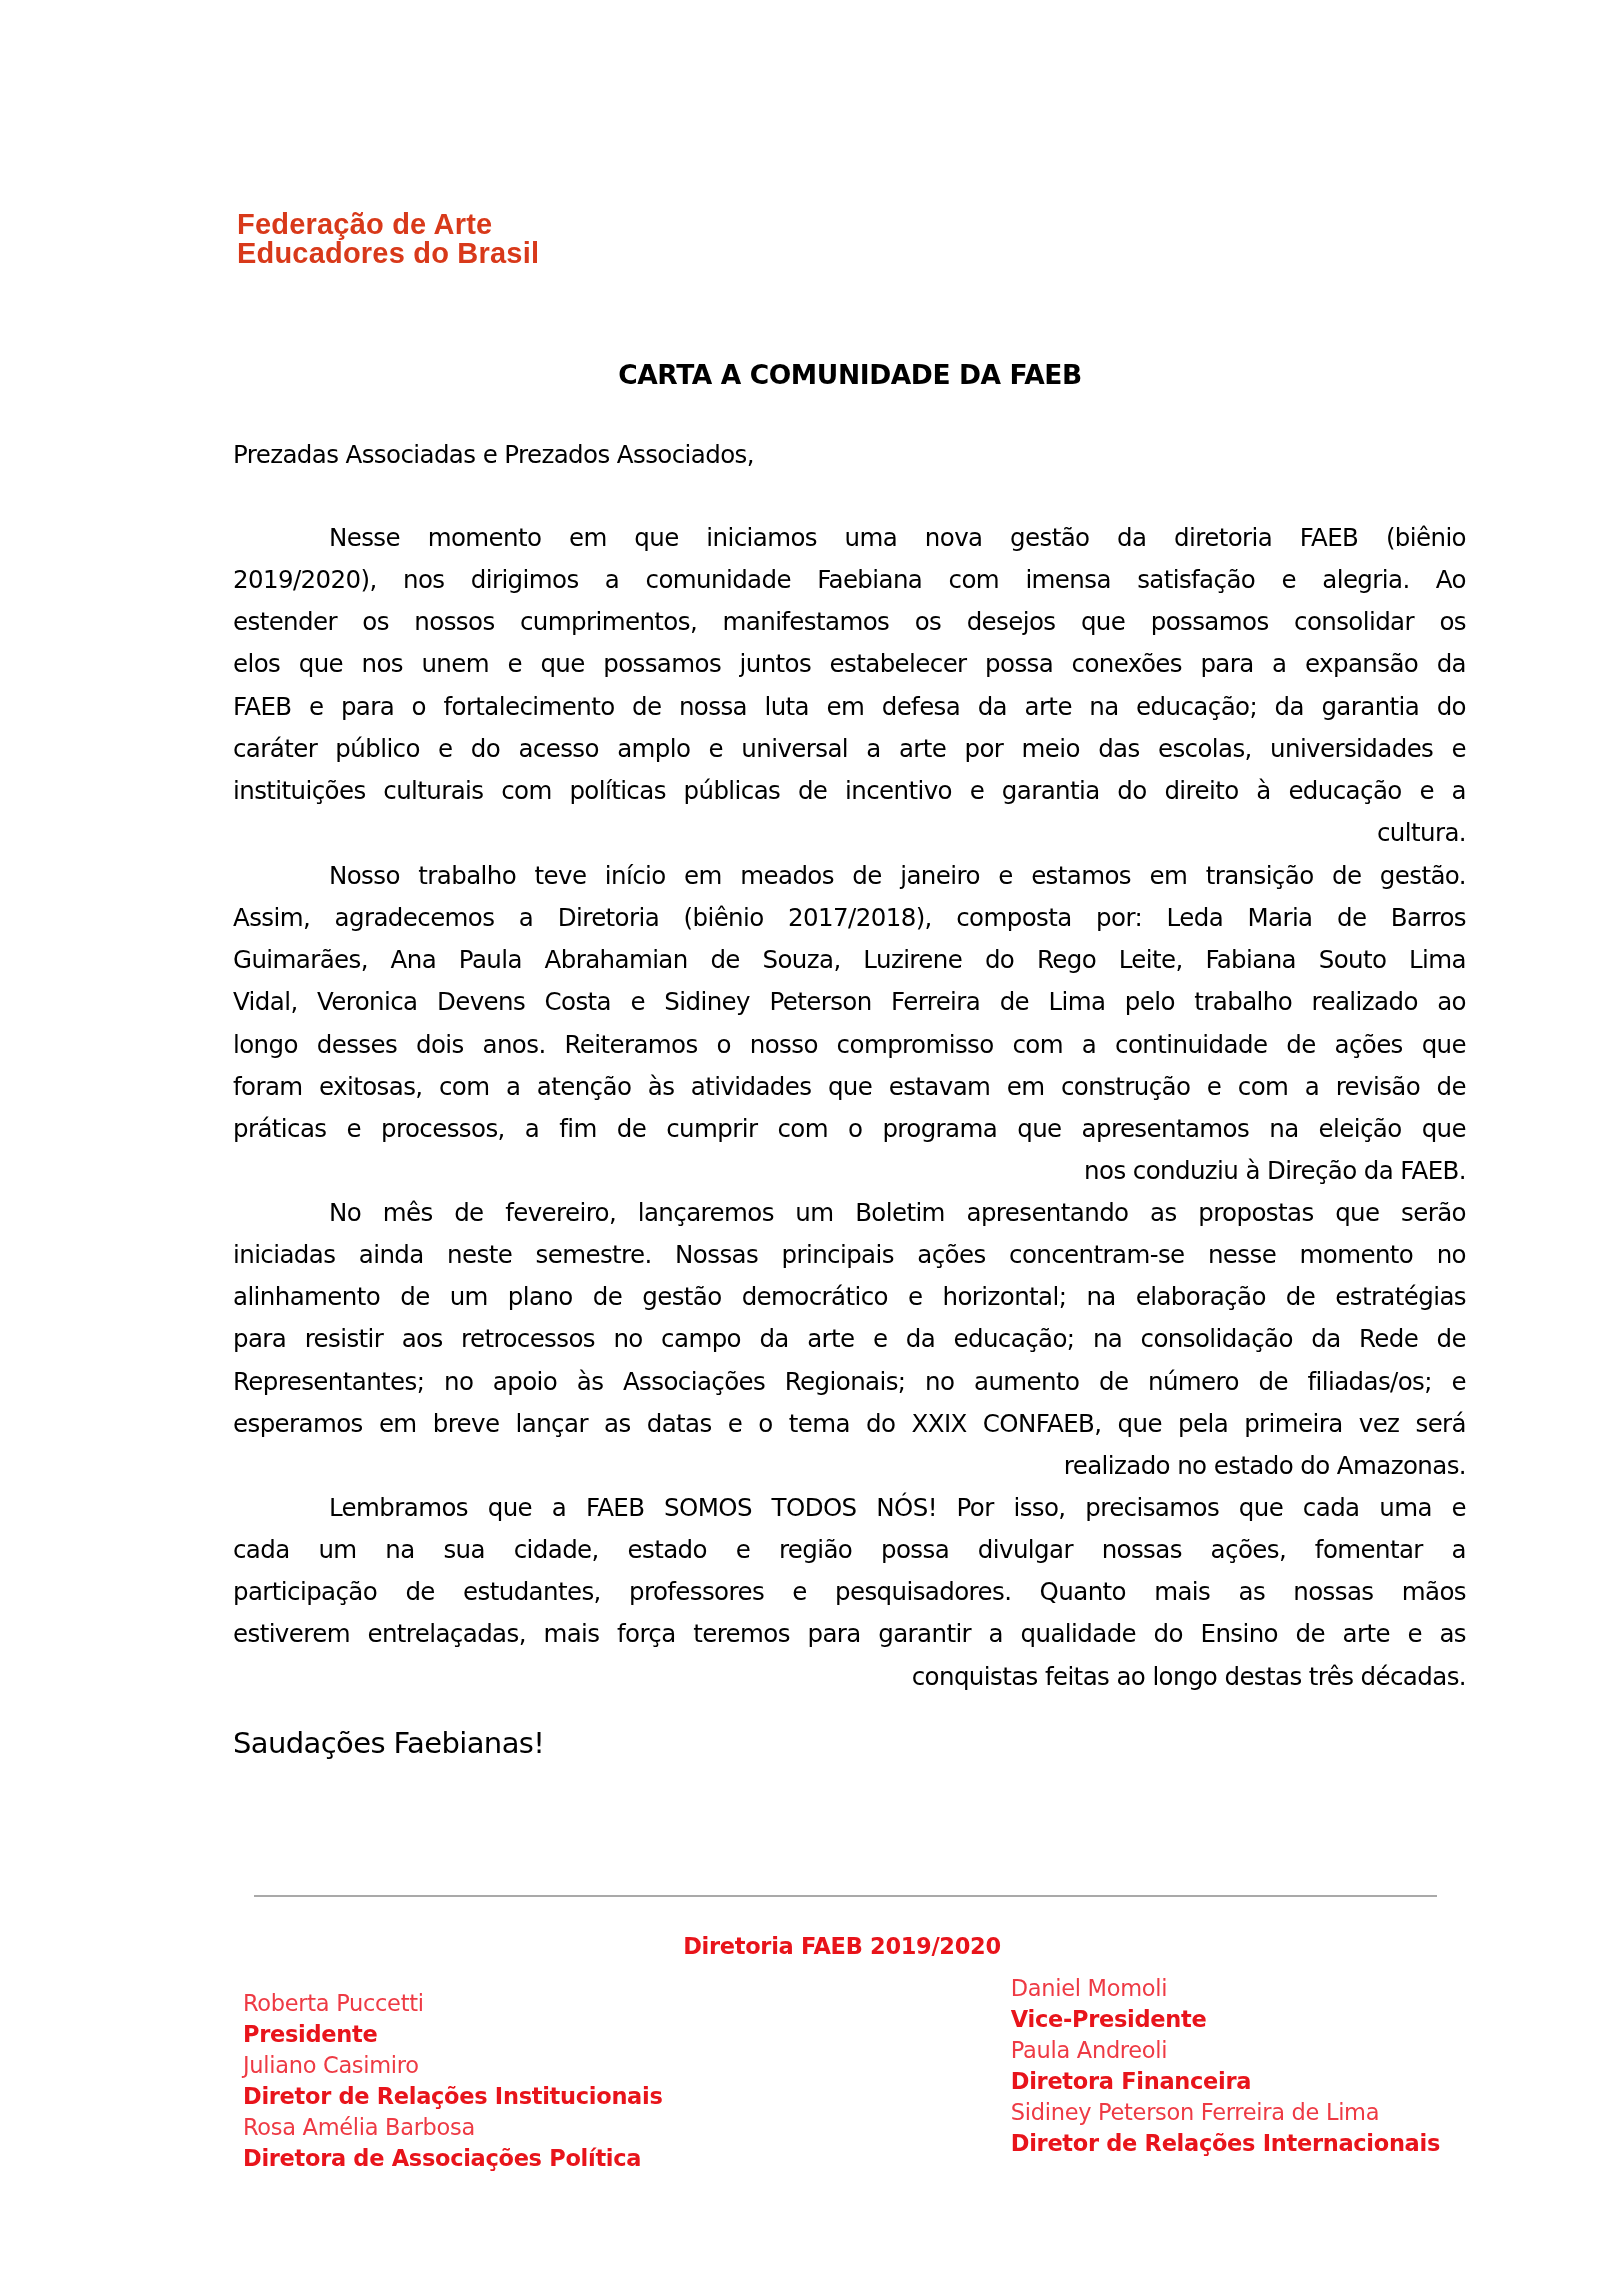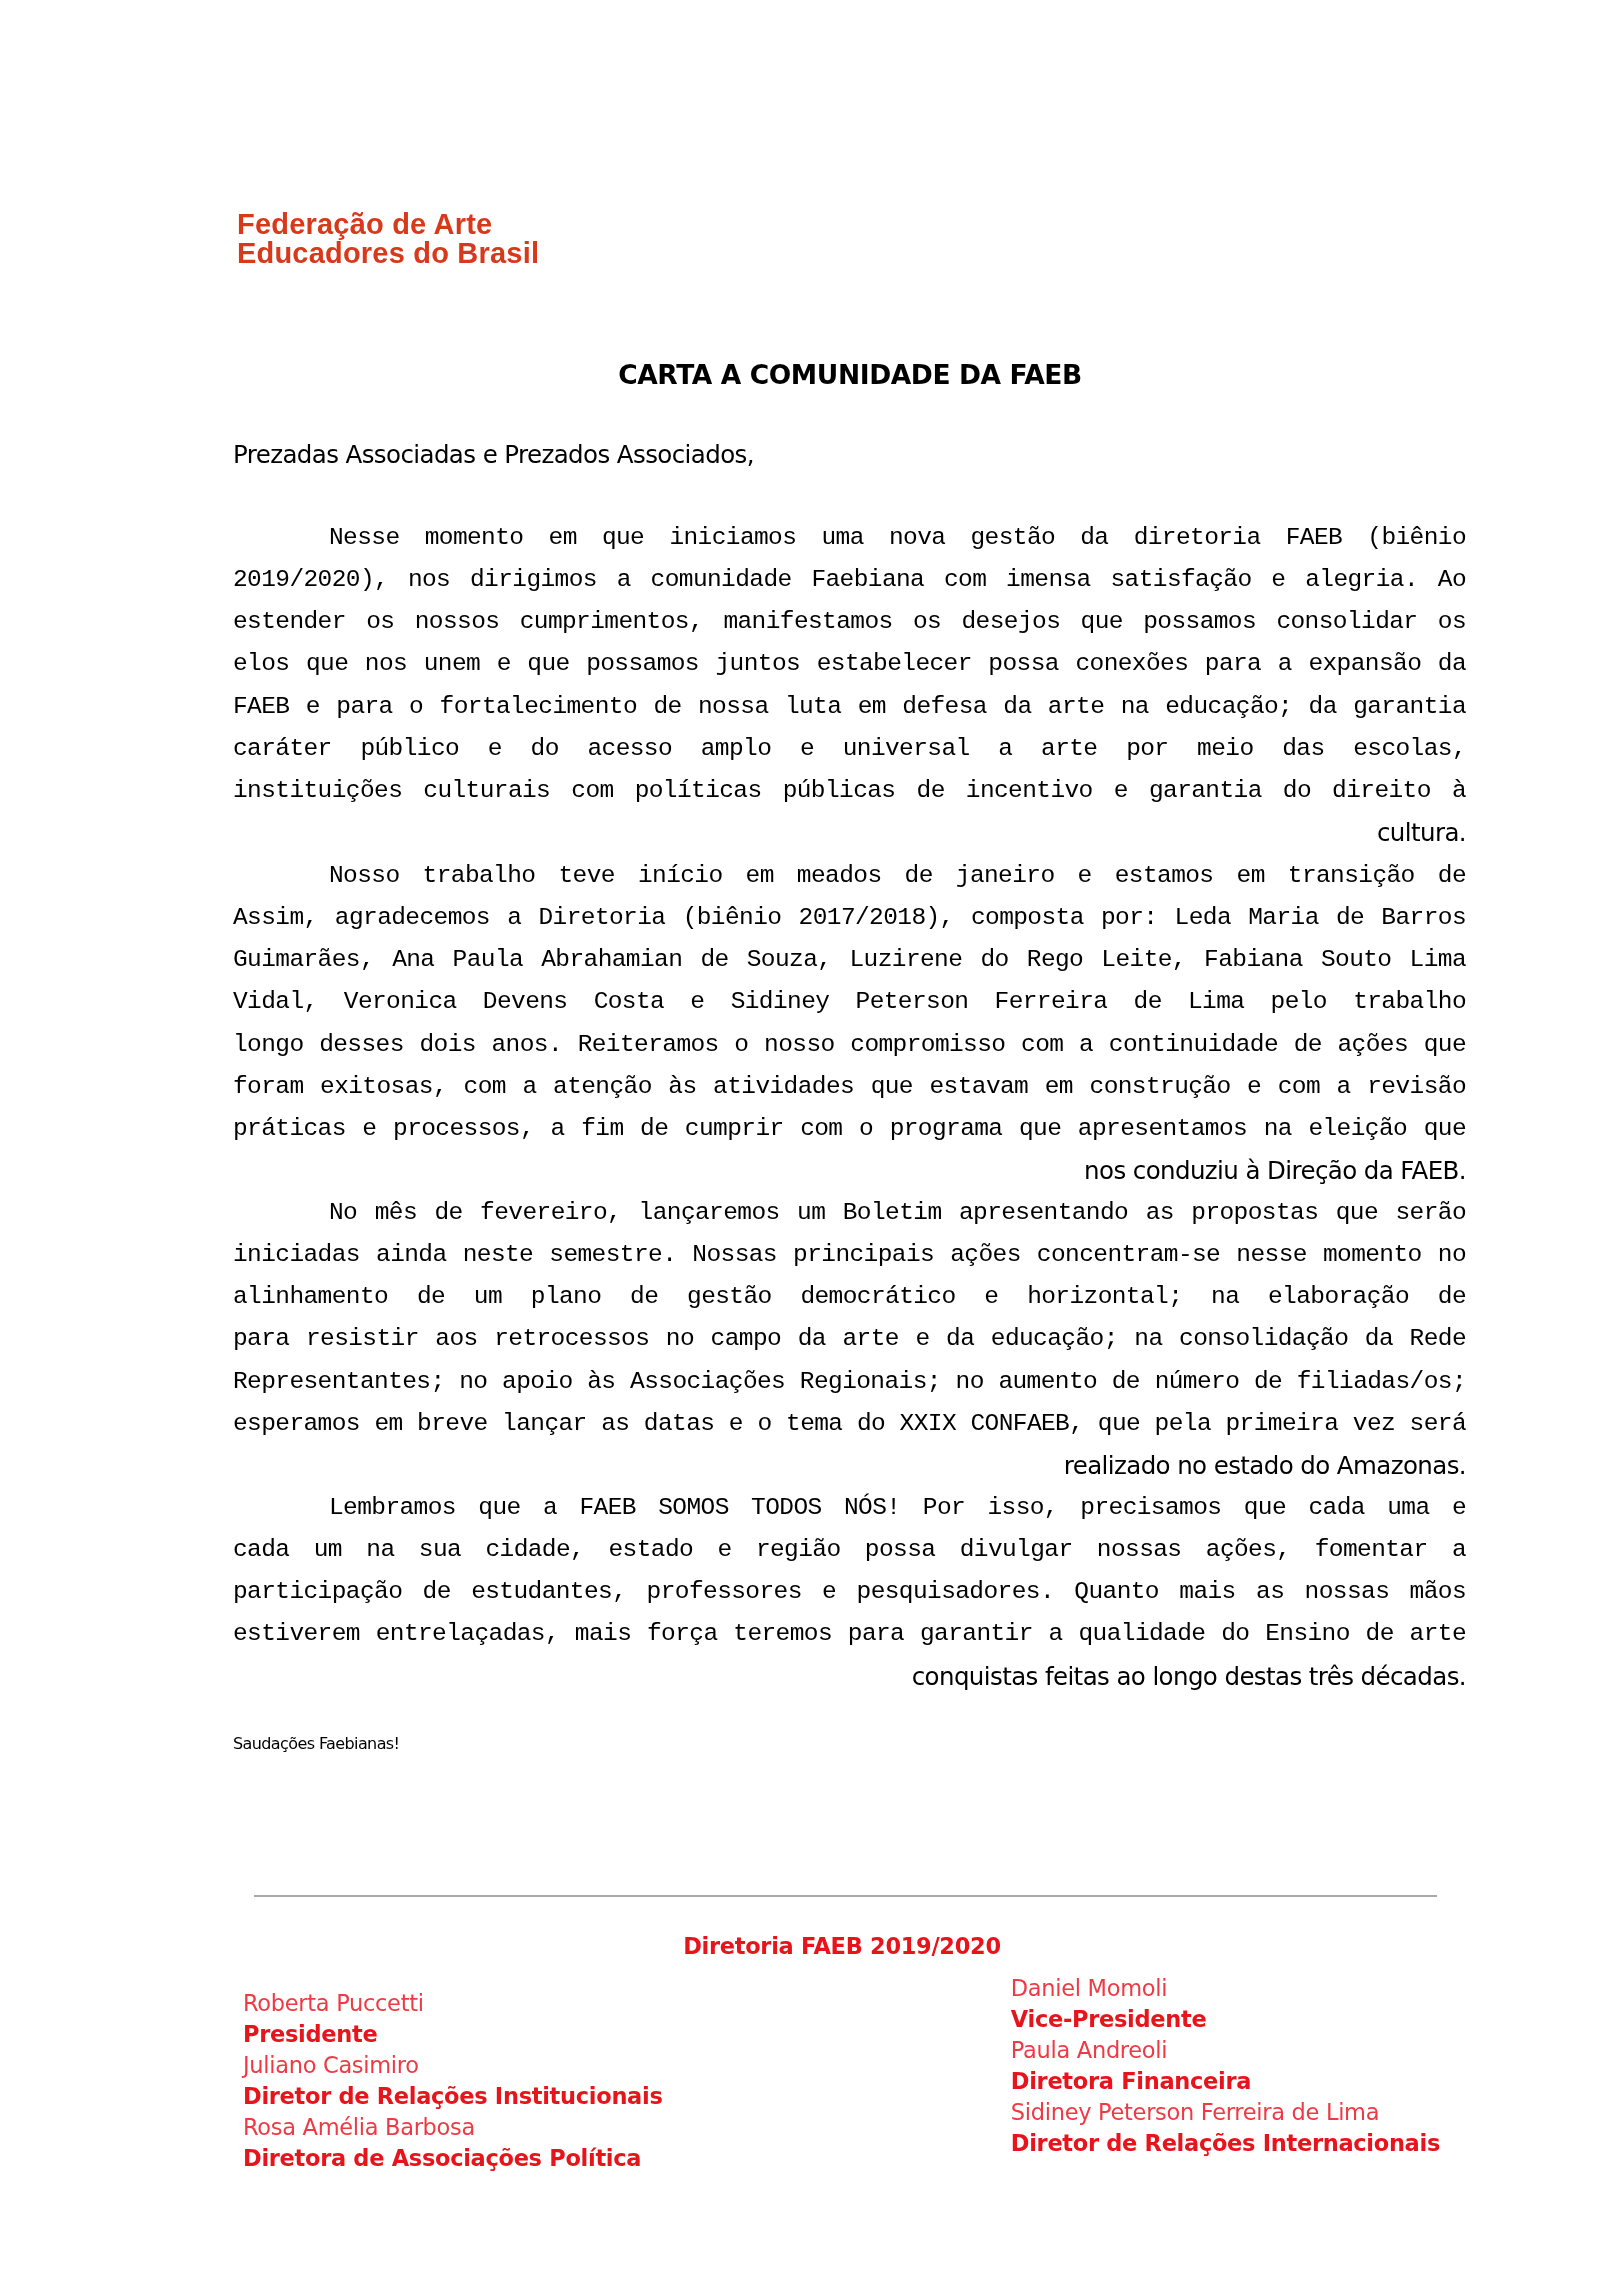--- a/index.html
+++ b/index.html
@@ -23,27 +23,27 @@
   
   .doc-title { position: absolute; left: 0; width: 1700px; top: 357px; text-align: center;
     font-family: "DejaVu Sans", sans-serif; font-weight: bold; font-size: 26.5px; line-height: 35px; color: #000;
     letter-spacing: -0.4px; }
 
   
   .body-text { position: absolute; left: 233px; width: 1233px; font-family: "DejaVu Sans", sans-serif;
     font-size: 24.5px; color: #000; }
   .line { position: absolute; left: 0; width: 1233px; height: 35px; line-height: 35px; white-space: nowrap;
     letter-spacing: -0.6px; text-align: right; }
-  .line.j { text-align: justify; text-align-last: justify; white-space: normal; overflow: hidden; font-family: Liberation Mono, monospace; }
+  .line.j { text-align: justify; text-align-last: justify; white-space: normal; overflow: hidden; }
   .line.ind { left: 96px; width: 1137px; }
 
   .salutation { position: absolute; left: 233px; top: 437px; font-family: "DejaVu Sans", sans-serif;
     font-size: 24.5px; line-height: 35px; letter-spacing: -0.6px; color: #000; white-space: nowrap; }
   .closing { position: absolute; left: 233px; top: 1726px; font-family: "DejaVu Sans", sans-serif;
-    font-size: 16px; line-height: 35px; letter-spacing: -0.6px; color: #000; white-space: nowrap; }
+    font-size: 29px; line-height: 35px; letter-spacing: -0.6px; color: #000; white-space: nowrap; }
 
   
   .footer-rule { position: absolute; left: 254px; top: 1895px; width: 1183px; height: 2px; background: #a9a9a9; }
   .footer-title { position: absolute; left: 0; width: 1684px; top: 1931px; text-align: center;
     font-family: "DejaVu Sans", sans-serif; font-weight: bold; font-size: 22.5px; line-height: 31px; color: #e8141b;
     letter-spacing: -0.3px; }
   .board-col { position: absolute; top: 1973px; font-family: "DejaVu Sans", sans-serif; font-size: 22.5px; }
   .board-col.left { left: 243px; text-align: left; margin-top: 15px; }
   .board-col.right { right: 181px; text-align: left; }
   .board-row { height: 31px; line-height: 31px; white-space: nowrap; letter-spacing: -0.3px; }

